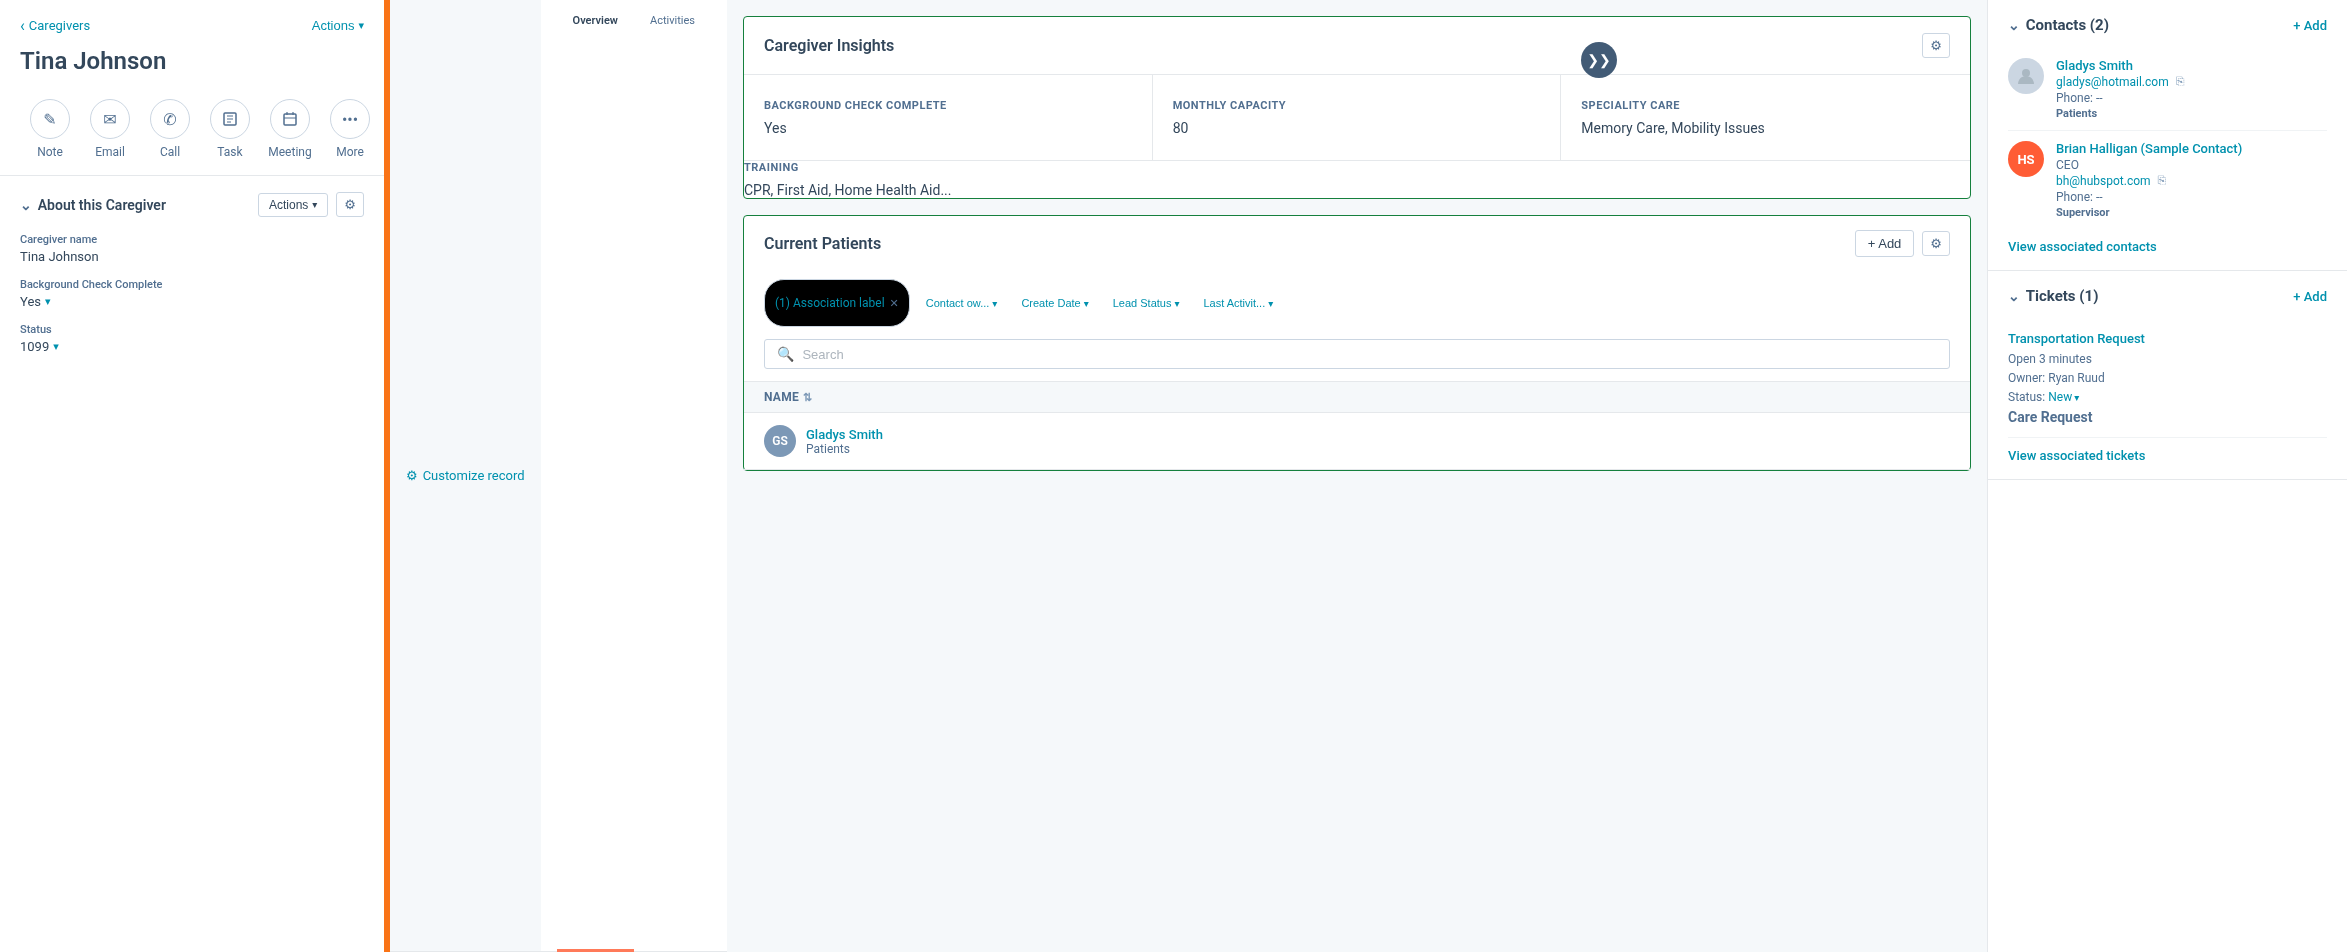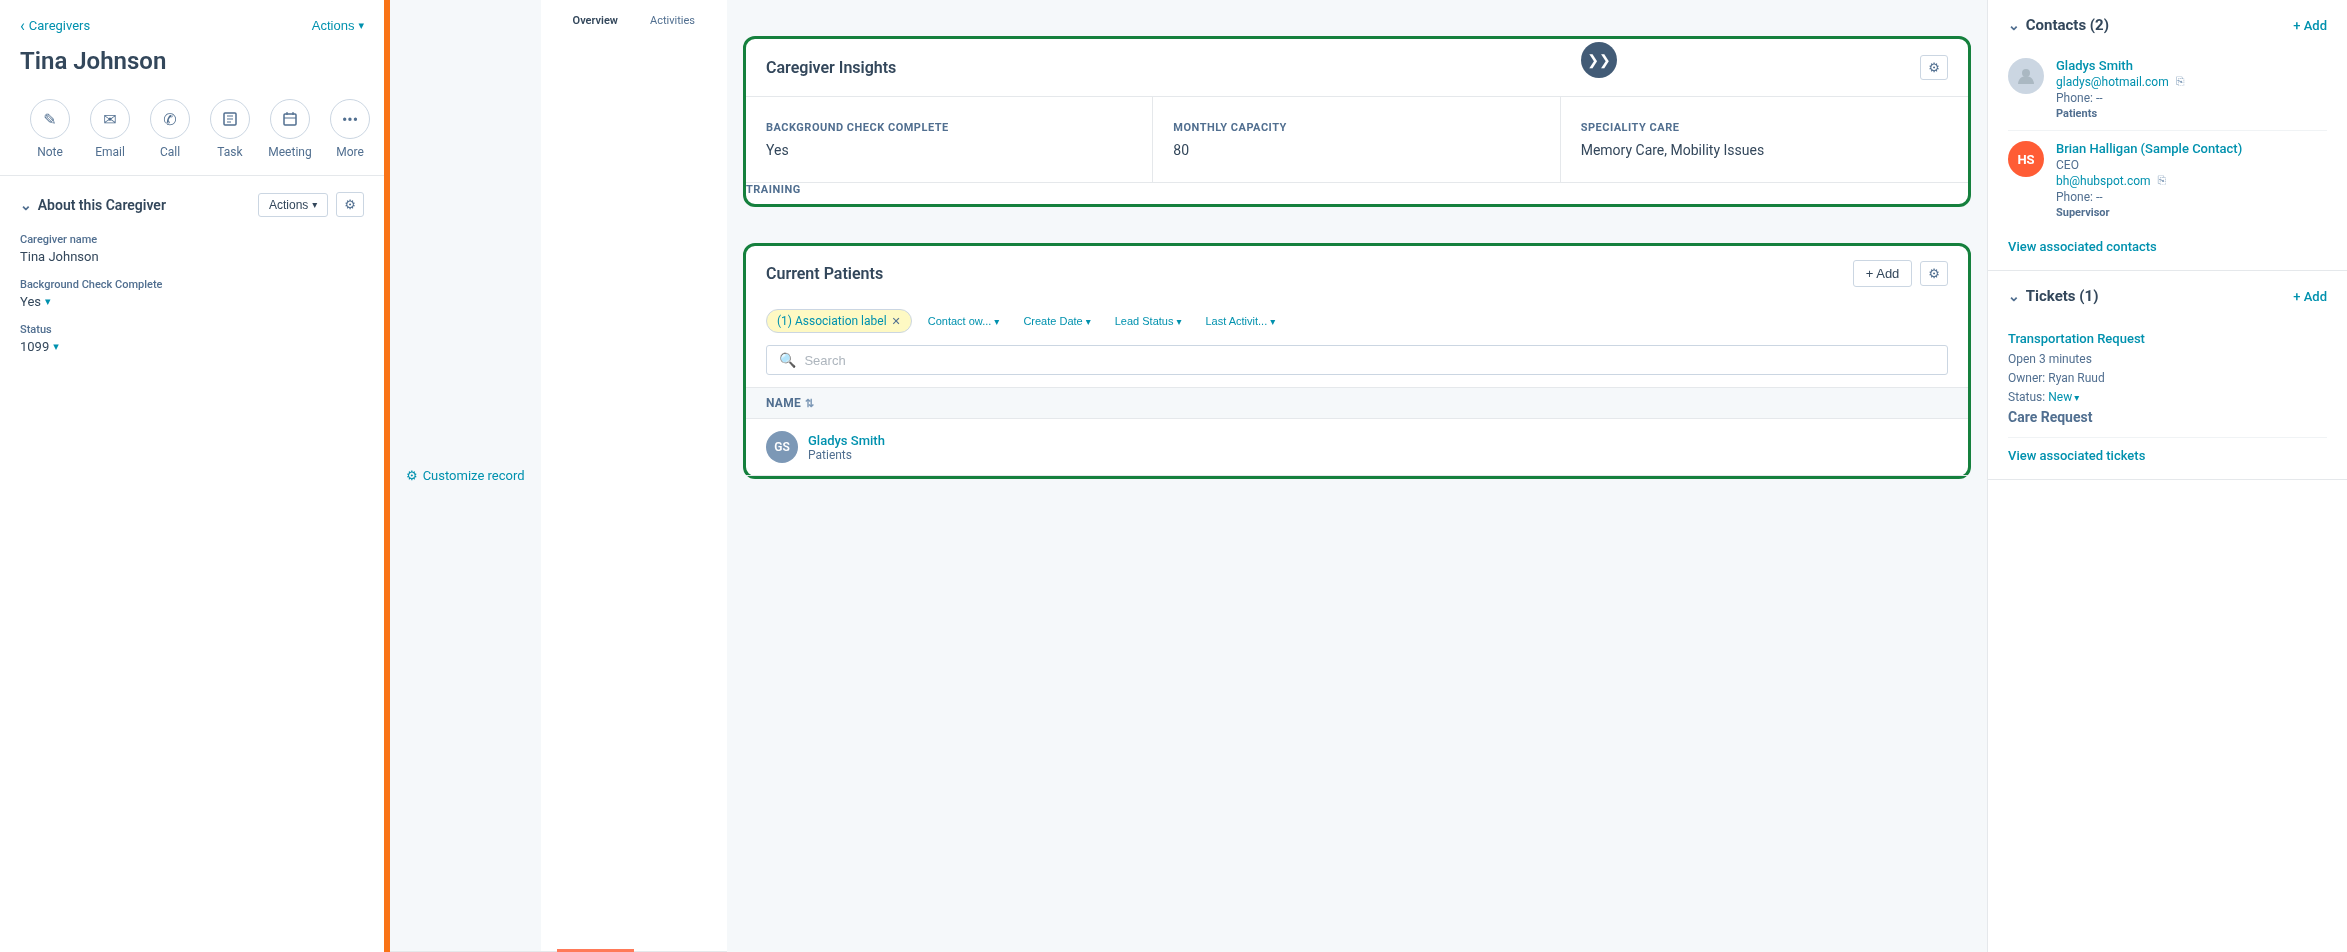--- a/index.html
+++ b/index.html
@@ -39,39 +39,39 @@
 
     
     .tabs-bar { display: flex; background: #fff; border-bottom: 1px solid #e5e8eb; padding: 0 16px; }
     .tab { padding: 14px 16px; font-size: 11px; cursor: pointer; color: #516f90; border-bottom: 3px solid transparent; margin-bottom: -1px; }
     .tab.active { color: #33475b; font-weight: 600; border-bottom-color: #ff7a59; }
 
     
     .main-scroll { flex: 1; overflow-y: auto; padding: 16px; display: flex; flex-direction: column; gap: 16px; background: #f5f8fa; }
 
     
-    .card { background: #fff; border: 3px solid #15803d; border-radius: 12px; margin-top: 20px; }
+    .card { background: #fff; border: 1px solid #15803d; border-radius: 4px; }
     .card-header { display: flex; justify-content: space-between; align-items: center; padding: 16px 20px; border-bottom: 1px solid #e5e8eb; }
     .card-title { font-size: 16px; font-weight: 600; color: #33475b; }
     .card-gear { background: none; border: 1px solid #cbd6e2; border-radius: 3px; padding: 4px 7px; font-size: 13px; cursor: pointer; color: #516f90; }
 
     
     .insights-grid { display: grid; grid-template-columns: 1fr 1fr 1fr; gap: 0; padding: 0; }
     .insights-grid .insight-item { padding: 24px 20px; border-right: 1px solid #e5e8eb; border-bottom: 1px solid #e5e8eb; }
     .insights-grid .insight-item:last-child { border-right: none; }
     .insight-label { font-size: 11px; font-weight: 700; color: #516f90; text-transform: uppercase; letter-spacing: 0.5px; margin-bottom: 8px; }
     .insight-value { font-size: 14px; color: #33475b; }
     .insights-row2 { display: grid; grid-template-columns: 1fr; padding: 0; }
     .insights-row2 .insight-item { border-right: none; }
 
     
     .patients-header { display: flex; justify-content: space-between; align-items: center; padding: 14px 20px; }
     .add-btn { background: #fff; border: 1px solid #cbd6e2; border-radius: 3px; padding: 5px 12px; font-size: 13px; cursor: pointer; color: #33475b; display: flex; align-items: center; gap: 5px; }
     .filter-bar { display: flex; align-items: center; gap: 8px; padding: 8px 20px 12px; flex-wrap: wrap; }
-    .filter-chip { background: #fef9c3; border: 1px solid #cbd6e2; border-radius: 20px; padding: 4px 10px; font-size: 12px; color: #0091ae; display: flex; align-items: flex-end; gap: 5px; cursor: pointer; }
+    .filter-chip { background: #000000; border: 1px solid #cbd6e2; border-radius: 20px; padding: 16px 10px; font-size: 12px; color: #0091ae; display: flex; align-items: flex-end; gap: 5px; cursor: pointer; }
     .filter-chip .close { color: #516f90; cursor: pointer; font-size: 11px; }
     .filter-dropdown { background: none; border: none; color: #0091ae; font-size: 11px; cursor: pointer; display: flex; align-items: center; gap: 3px; padding: 4px 8px; }
     .filter-dropdown::after { content: '▾'; font-size: 10px; }
     .search-bar { display: flex; align-items: center; border: 1px solid #cbd6e2; border-radius: 3px; padding: 6px 12px; gap: 8px; margin: 0 20px 12px; background: #fff; }
     .search-bar input { border: none; outline: none; font-size: 13px; color: #33475b; width: 200px; background: transparent; }
     .search-bar input::placeholder { color: #adb5bd; }
     .search-icon-svg { color: #7c98b6; font-size: 14px; }
     .table-header { display: flex; align-items: center; padding: 8px 20px; background: #f5f8fa; border-top: 1px solid #e5e8eb; border-bottom: 1px solid #e5e8eb; }
     .table-col-name { font-size: 12px; font-weight: 700; color: #516f90; text-transform: uppercase; letter-spacing: 0.3px; flex: 1; display: flex; align-items: center; gap: 4px; }
     .sort-icon { color: #7c98b6; font-size: 11px; }
@@ -221,20 +221,21 @@
           <div class="insight-value">80</div>
         </div>
         <div class="insight-item" style="border-right: none;">
           <div class="insight-label">SPECIALITY CARE</div>
           <div class="insight-value">Memory Care, Mobility Issues</div>
         </div>
       </div>
       <div class="insights-row2">
         <div class="insight-item" style="border-bottom: none;">
           <div class="insight-label">TRAINING</div>
+          <div class="insight-value">CPR, First Aid, Home Health Aid...</div>
         </div>
       </div>
     </div>
 
     <div class="card">
       <div class="patients-header">
         <span class="card-title">Current Patients</span>
         <div style="display:flex; gap: 8px; align-items:center;">
           <button class="add-btn">+ Add</button>
           <button class="card-gear">⚙</button>

